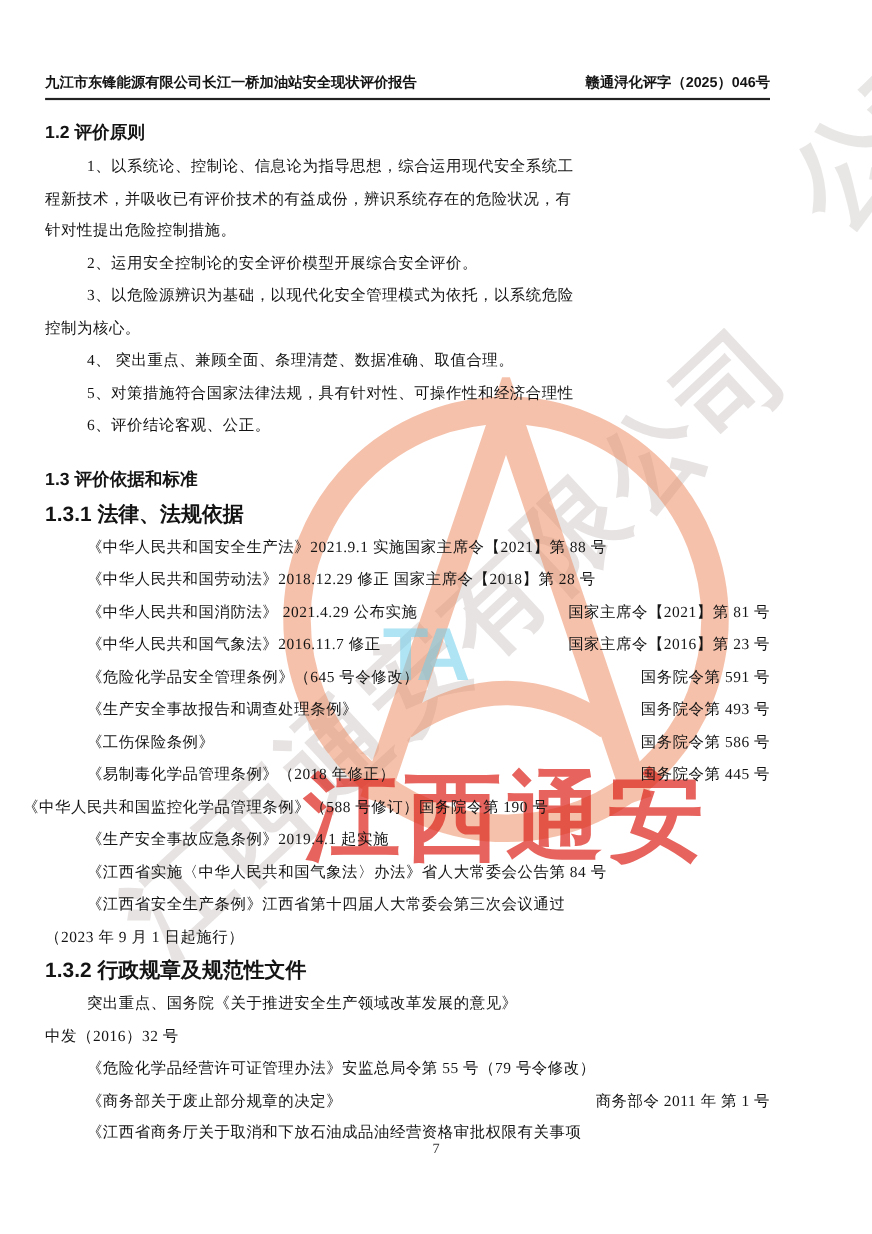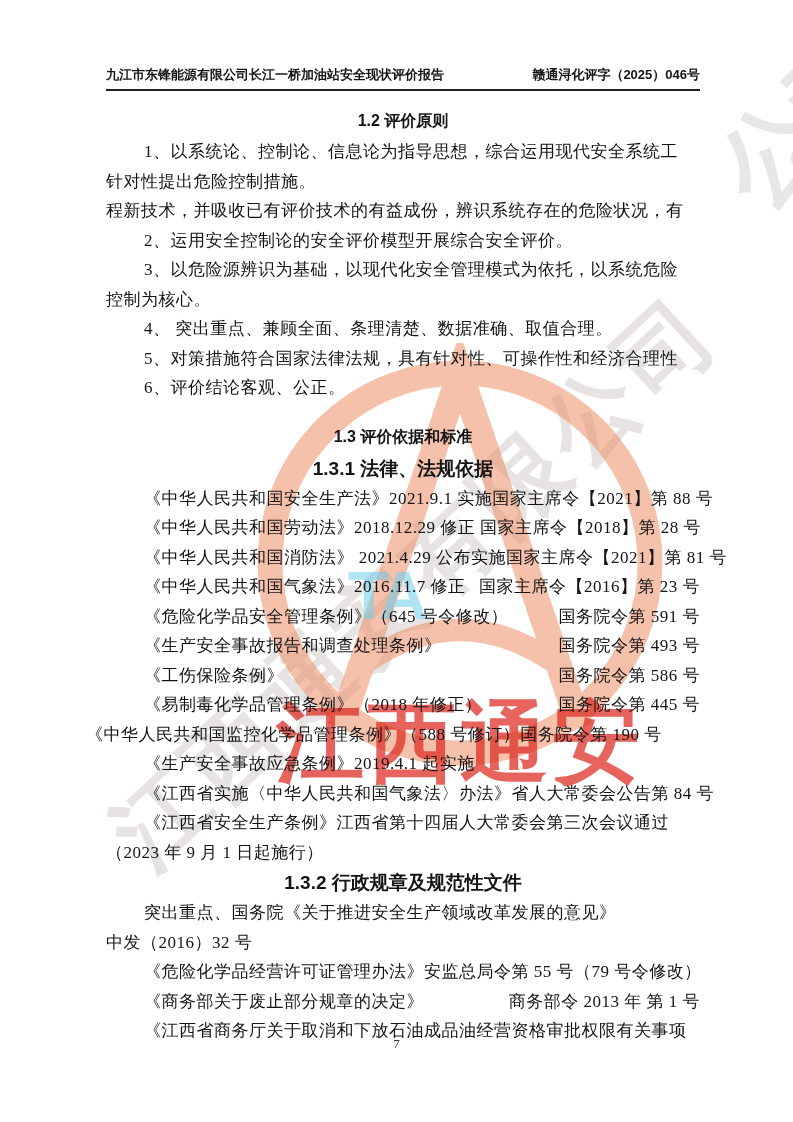--- a/index.html
+++ b/index.html
@@ -17,32 +17,32 @@
            transform:rotate(-45deg);}
   .wm-red{position:absolute;left:276px;top:684px;
            font-family:"Liberation Sans","DejaVu Sans",sans-serif;font-weight:700;
            font-size:88px;letter-spacing:4px;white-space:nowrap;
            color:rgba(220,40,30,0.72);}
   .wm-cyan{position:absolute;left:348px;top:556px;
            font-family:"Liberation Sans","DejaVu Sans",sans-serif;font-weight:700;
            font-size:68px;letter-spacing:-6px;color:rgba(110,205,235,0.55);}
   .wm-logo{position:absolute;left:240px;top:343px;opacity:0.55;}
   
-  .content{position:absolute;inset:0;padding:0 93px 0 106px;text-align:center;}
+  .content{position:absolute;inset:0;padding:0 93px 0 41px;}
   .hdr{display:flex;justify-content:space-between;align-items:flex-end;
        padding-top:66px;padding-bottom:5px;border-bottom:2px solid #222;
        font-family:"Liberation Sans","DejaVu Sans",sans-serif;
        font-size:13px;font-weight:600;white-space:nowrap;}
   .h2{font-family:"Liberation Sans","DejaVu Sans",sans-serif;font-weight:700;
       font-size:16px;line-height:32px;white-space:nowrap;}
   .h3{font-family:"Liberation Sans","DejaVu Sans",sans-serif;font-weight:700;
       font-size:19px;line-height:31px;white-space:nowrap;}
   .m-top{margin-top:14px;}
   .m-top2{margin-top:17px;line-height:33px;}
-  .line{display:flex;font-size:17px;line-height:29.5px;letter-spacing:0.5px;
+  .line{display:flex;font-size:14px;line-height:29.5px;letter-spacing:0.5px;
         white-space:pre;}
   .ind{padding-left:38px;}
   .out{margin-left:-20px;}
   .r{margin-left:auto;}
   .pageno{position:absolute;left:0;right:0;top:1036px;text-align:center;
           font-size:13px;color:#333;}
 </style>
 </head>
 <body>
 
@@ -63,22 +63,22 @@
   <div class="content">
 
     <div class="hdr">
       <span>九江市东锋能源有限公司长江一桥加油站安全现状评价报告</span>
       <span>赣通浔化评字（2025）046号</span>
     </div>
 
     <div class="h2 m-top">1.2 评价原则</div>
 
     <div class="line ind"><span>1、以系统论、控制论、信息论为指导思想，综合运用现代安全系统工</span></div>
+    <div class="line"><span>程新技术，并吸收已有评价技术的有益成份，辨识系统存在的危险状况，有</span></div>
     <div class="line"><span>针对性提出危险控制措施。</span></div>
-    <div class="line"><span>程新技术，并吸收已有评价技术的有益成份，辨识系统存在的危险状况，有</span></div>
     <div class="line ind"><span>2、运用安全控制论的安全评价模型开展综合安全评价。</span></div>
     <div class="line ind"><span>3、以危险源辨识为基础，以现代化安全管理模式为依托，以系统危险</span></div>
     <div class="line"><span>控制为核心。</span></div>
     <div class="line ind"><span>4、 突出重点、兼顾全面、条理清楚、数据准确、取值合理。</span></div>
     <div class="line ind"><span>5、对策措施符合国家法律法规，具有针对性、可操作性和经济合理性</span></div>
     <div class="line ind"><span>6、评价结论客观、公正。</span></div>
 
     <div class="h2 m-top2">1.3 评价依据和标准</div>
     <div class="h3">1.3.1 法律、法规依据</div>
 
@@ -94,20 +94,20 @@
     <div class="line ind"><span>《生产安全事故应急条例》2019.4.1 起实施</span></div>
     <div class="line ind"><span>《江西省实施〈中华人民共和国气象法〉办法》省人大常委会公告第 84 号</span></div>
     <div class="line ind"><span>《江西省安全生产条例》江西省第十四届人大常委会第三次会议通过</span></div>
     <div class="line"><span>（2023 年 9 月 1 日起施行）</span></div>
 
     <div class="h3">1.3.2 行政规章及规范性文件</div>
 
     <div class="line ind"><span>突出重点、国务院《关于推进安全生产领域改革发展的意见》</span></div>
     <div class="line"><span>中发（2016）32 号</span></div>
     <div class="line ind"><span>《危险化学品经营许可证管理办法》安监总局令第 55 号（79 号令修改）</span></div>
-    <div class="line ind"><span>《商务部关于废止部分规章的决定》</span><span class="r">商务部令 2013 年 第 1 号</span></div>
+    <div class="line ind"><span>《商务部关于废止部分规章的决定》</span><span class="r">商务部令 2011 年 第 1 号</span></div>
     <div class="line ind"><span>《江西省商务厅关于取消和下放石油成品油经营资格审批权限有关事项</span></div>
 
   </div>
 
   <div class="pageno">7</div>
 
 </div>
 
 </body></html>

